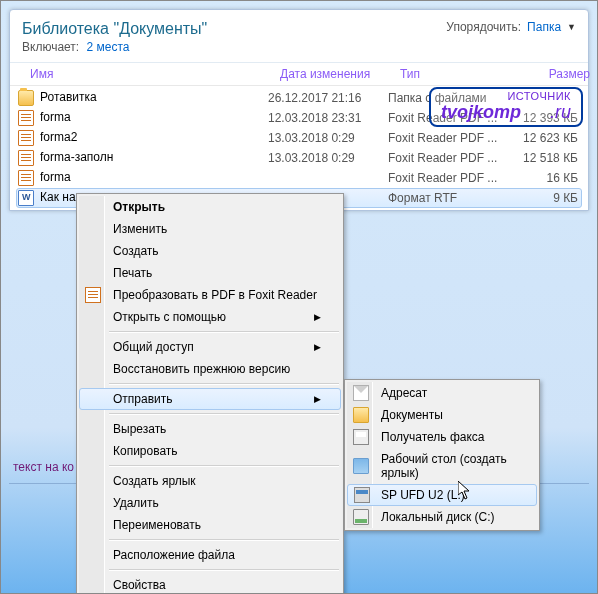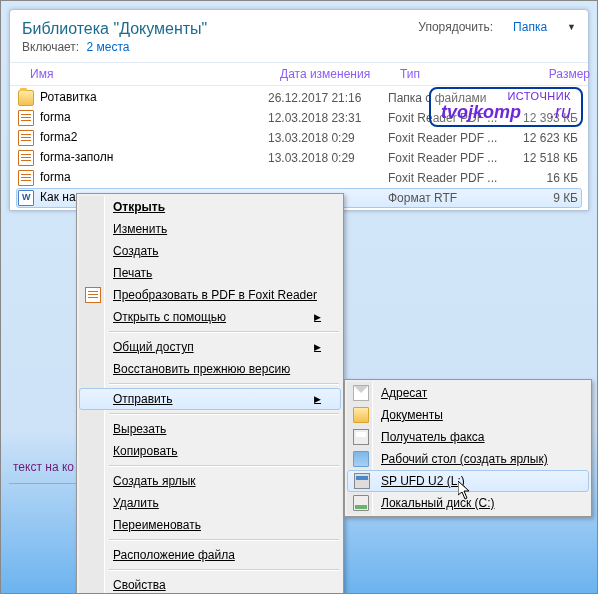--- a/index.html
+++ b/index.html
@@ -24,21 +24,21 @@
   .header {
     padding: 10px 12px 8px;
     border-bottom: 1px solid #e2ebf3;
     display: flex;
     align-items: flex-start;
     justify-content: space-between;
   }
   .title { font-size: 16px; color: #1c6b8e; }
   .sub { font-size: 12px; color: #555; margin-top: 2px; }
   .sub a { color: #0066cc; text-decoration: none; margin-left: 4px; }
-  .sort { display: flex; align-items: center; gap: 20px; color: #555; }
+  .sort { display: flex; align-items: center; gap: 6px; color: #555; }
   .sort a { color: #0066cc; text-decoration: none; }
   .sort .chev { color: #333; font-size: 9px; }
   .columns {
     display: grid;
     grid-template-columns: 250px 120px 120px 70px;
     padding: 4px 20px;
     border-bottom: 1px solid #e8e8e8;
     color: #8b5cf6;
     font-size: 12px;
   }
@@ -102,21 +102,20 @@
   }
   .menu-item {
     position: relative;
     padding: 4px 20px 4px 34px;
     margin: 0;
     color: #000;
     display: flex;
     align-items: center;
     justify-content: space-between;
     cursor: default;
-    text-decoration: underline;
   }
   .menu-item.bold { font-weight: bold; }
   .menu-item .arrow { font-size: 9px; color: #000; }
   .menu-item.hover {
     background: linear-gradient(#eaf3ff,#d9ecff);
     border: 1px solid #a6c9f0;
     border-radius: 3px;
     padding: 3px 19px 3px 33px;
   }
   .menu-sep {
@@ -127,21 +126,21 @@
   }
   .menu .micon {
     position: absolute;
     left: 6px; width: 16px; height: 16px;
     display:inline-block;
   }
   .micon-pdf { background:#fff; border:1px solid #d0711e; }
   .micon-pdf::after { content:""; position:absolute; left:2px; right:2px; top:3px; height:8px;
     background:repeating-linear-gradient(#d0711e 0 1px, transparent 1px 3px); }
 
-  .menu-sub { left: 343px; top: 378px; width: 248px; }
+  .menu-sub { left: 343px; top: 378px; width: 196px; }
   .mi-mail { background:#fff; border:1px solid #b0b0b0; }
   .mi-mail::after { content:""; position:absolute; left:0; right:0; top:0;
     border-left:7px solid transparent; border-right:7px solid transparent; border-top:7px solid #d0d0d0; }
   .mi-docs { background:linear-gradient(#ffe9a8,#f5c04e); border:1px solid #d9a531; border-radius:1px; }
   .mi-fax { background:#eee; border:1px solid #888; }
   .mi-fax::after { content:""; position:absolute; left:2px; right:2px; top:2px; height:5px; background:#fff; }
   .mi-desk { background:linear-gradient(#7db7e8,#a6d1f3); border:1px solid #6a9ed0; border-radius:1px; }
   .mi-usb { background:#ddd; border:1px solid #888; }
   .mi-usb::after { content:""; position:absolute; left:1px; top:2px; right:1px; height:4px; background:#4a88c7; }
   .mi-disk { background:#eee; border:1px solid #888; border-radius:1px; }

